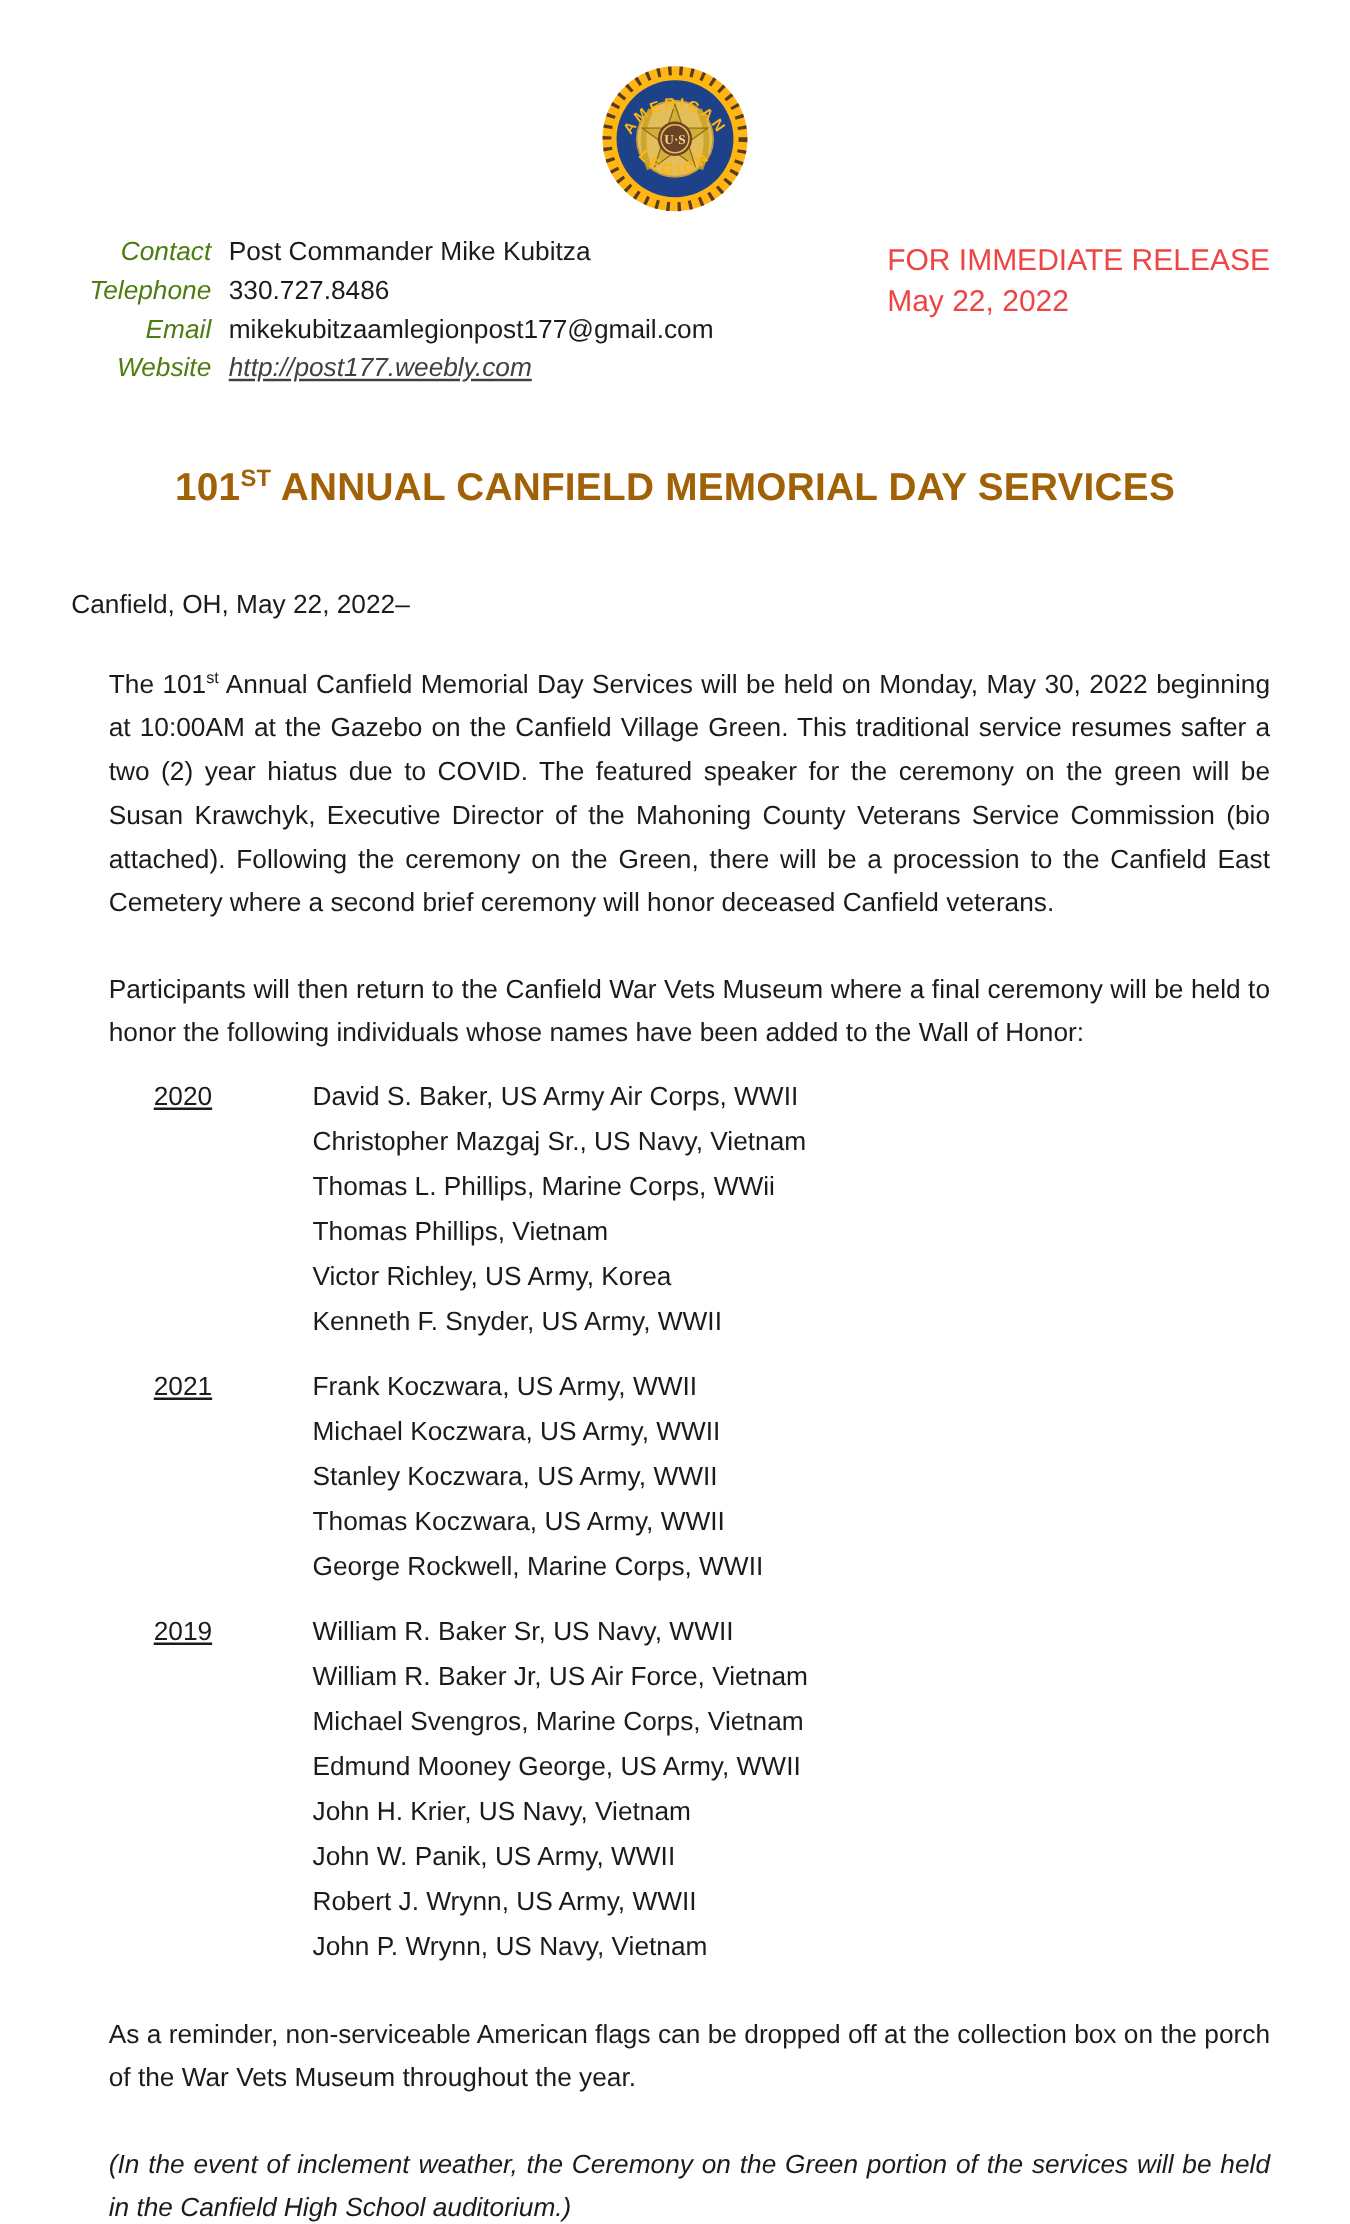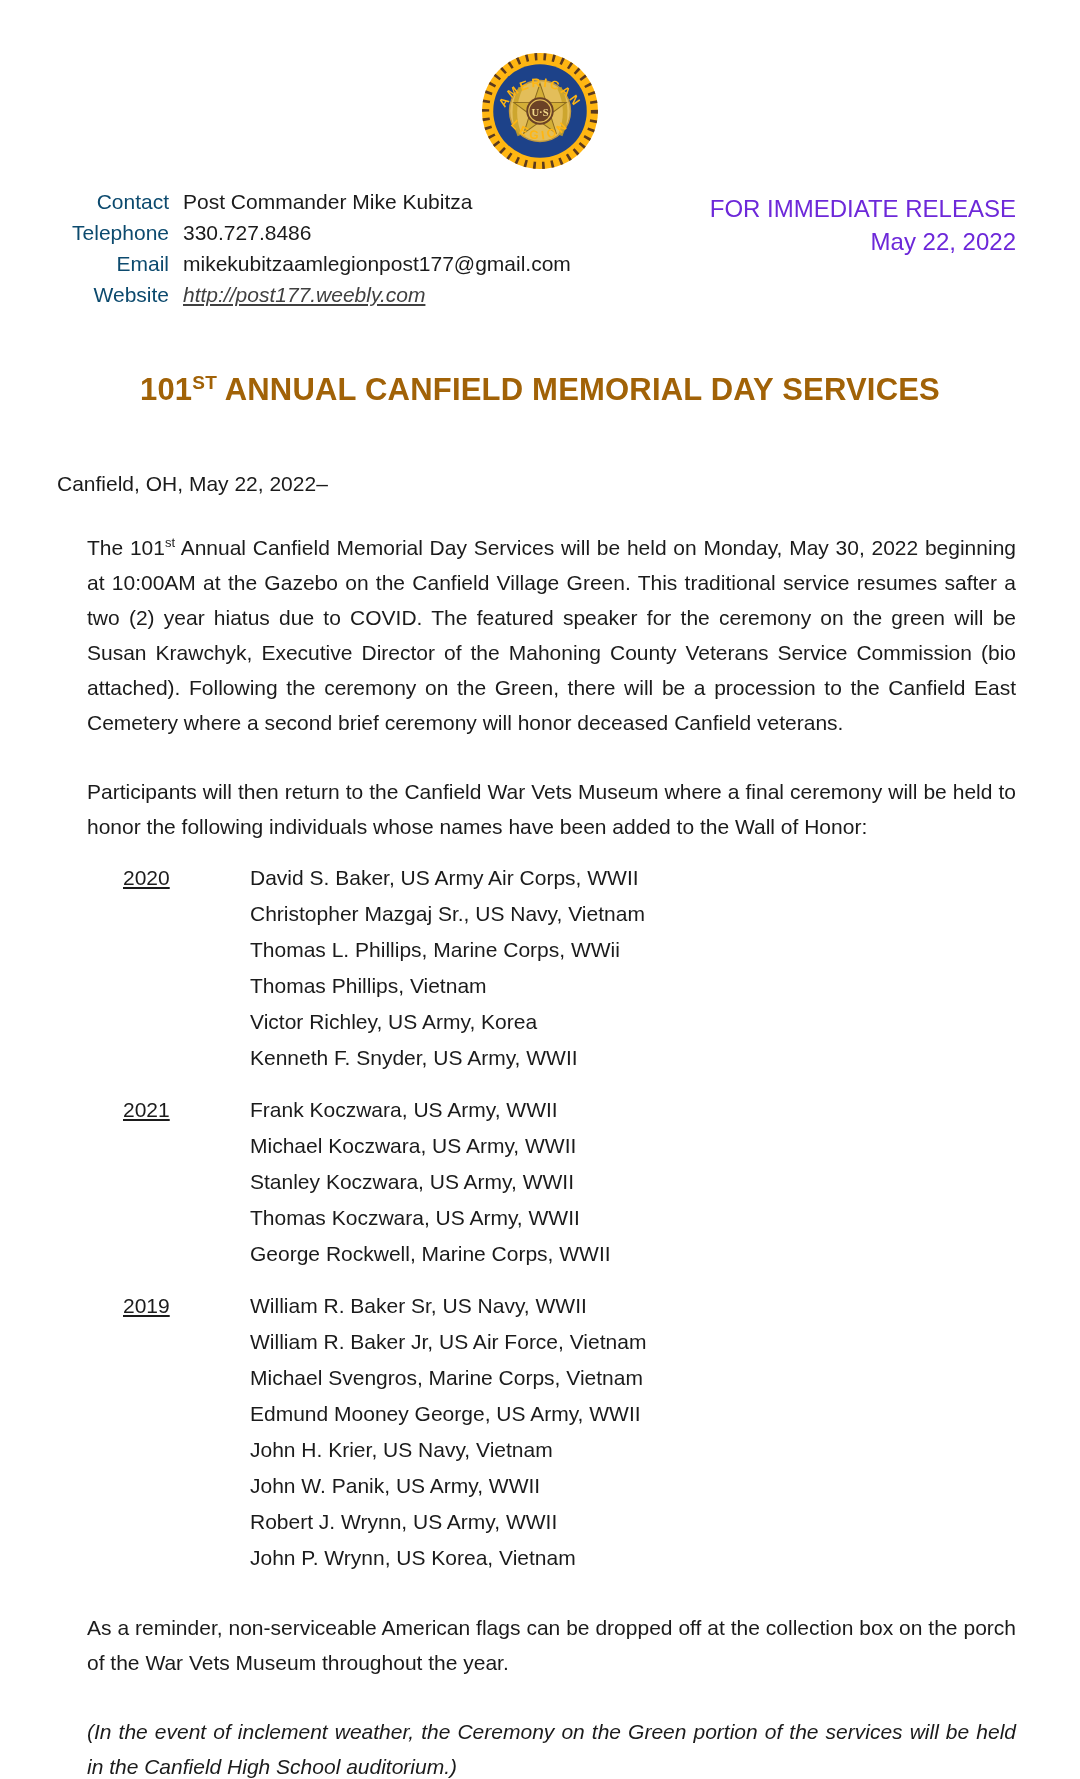--- a/index.html
+++ b/index.html
@@ -2,24 +2,24 @@
 <html><head>
 <meta charset="utf-8">
 <style>
   html,body{margin:0;padding:0;background:#ffffff;}
   body{font-family:"Liberation Sans", sans-serif; color:#1b1b1b; width:1080px;}
   .page{width:1080px; min-height:1779px; padding:0; box-sizing:border-box; background:#fff;}
   .logo-wrap{display:flex; justify-content:center; padding-top:50px;}
   .header-row{display:flex; justify-content:space-between; align-items:flex-start; padding:14px 64px 0 57px;}
   .contact-table{font-size:21px; line-height:31px;}
   .contact-row{display:flex;}
-  .contact-label{width:112px; text-align:right; color:#0c4a6e; flex:0 0 112px;}
+  .contact-label{width:112px; text-align:right; font-style:italic; color:#4d7c0f; flex:0 0 112px;}
   .contact-value{margin-left:14px; color:#1b1b1b;}
   a.doclink{color:#404040; font-style:italic; text-decoration:underline;}
-  .release{ text-align:right; color:#6d28d9; font-size:24px; line-height:33px; padding-top:6px;}
+  .release{ color:#ef4444; font-size:24px; line-height:33px; padding-top:6px;}
   .doc-title{ text-align:center; margin-top:62px; color:#a16207; font-weight:bold; font-size:31px; letter-spacing:0.2px;}
   .doc-title .sup{font-size:19px; vertical-align:super; line-height:0;}
   .dateline{ padding:0 64px 0 57px; margin-top:64px; font-size:21px;}
   .bodytext{ font-size:21px; line-height:35px; text-align:justify;}
   .indented{ margin:34px 64px 0 87px;}
   .sup-sm{font-size:13px; vertical-align:super; line-height:0;}
   .honor-block{ display:flex; margin:16px 64px 0 123px; font-size:21px; line-height:36px;}
   .honor-year{ width:127px; flex:0 0 127px; text-decoration:underline;}
   .honor-names{ list-style:none; margin:0; padding:0;}
   .honor-names li{margin:0; padding:0;}
@@ -115,21 +115,21 @@
   <div class="honor-block">
     <span class="honor-year">2019</span>
     <ul class="honor-names">
       <li>William R. Baker Sr, US Navy, WWII</li>
       <li>William R. Baker Jr, US Air Force, Vietnam</li>
       <li>Michael Svengros, Marine Corps, Vietnam</li>
       <li>Edmund Mooney George, US Army, WWII</li>
       <li>John H. Krier, US Navy, Vietnam</li>
       <li>John W. Panik, US Army, WWII</li>
       <li>Robert J. Wrynn, US Army, WWII</li>
-      <li>John P. Wrynn, US Korea, Vietnam</li>
+      <li>John P. Wrynn, US Navy, Vietnam</li>
     </ul>
   </div>
 
   <p class="bodytext indented">As a reminder, non-serviceable American flags can be dropped off at the collection box on the porch of the War Vets Museum throughout the year.</p>
 
   <p class="bodytext indented italicpara">(In the event of inclement weather, the Ceremony on the Green portion of the services will be held in the Canfield High School auditorium.)</p>
 
 </div>
 
 </body></html>

